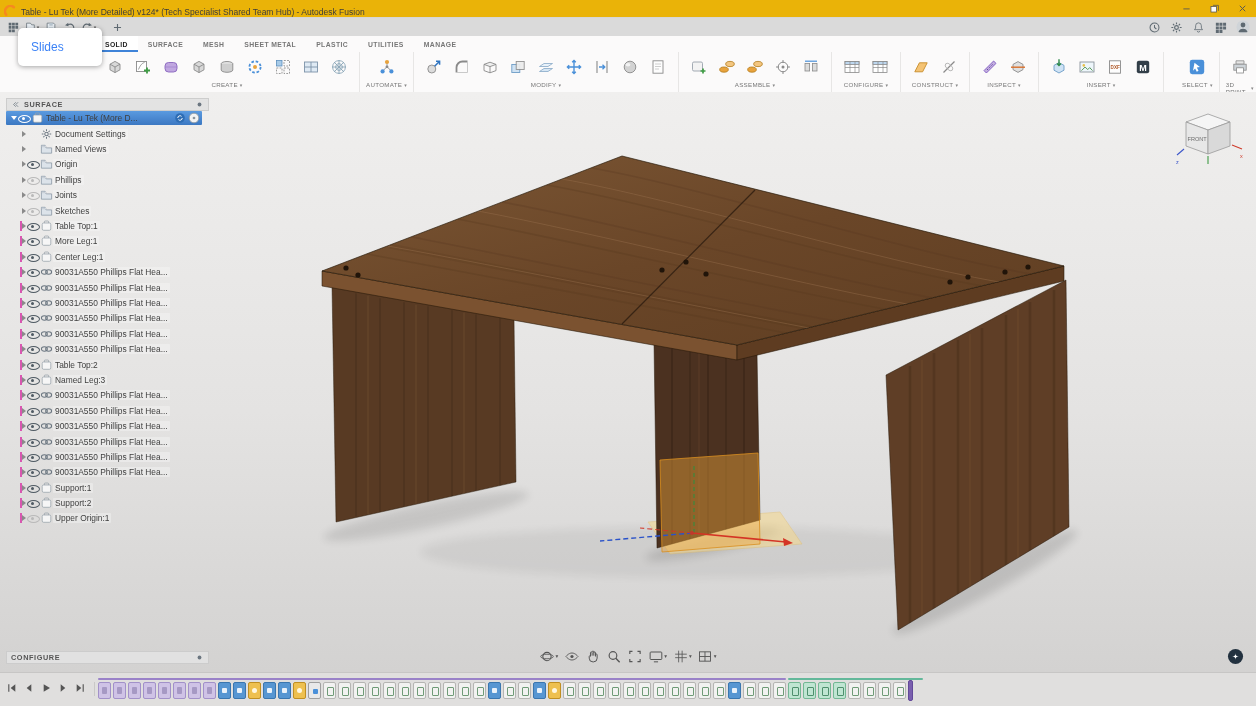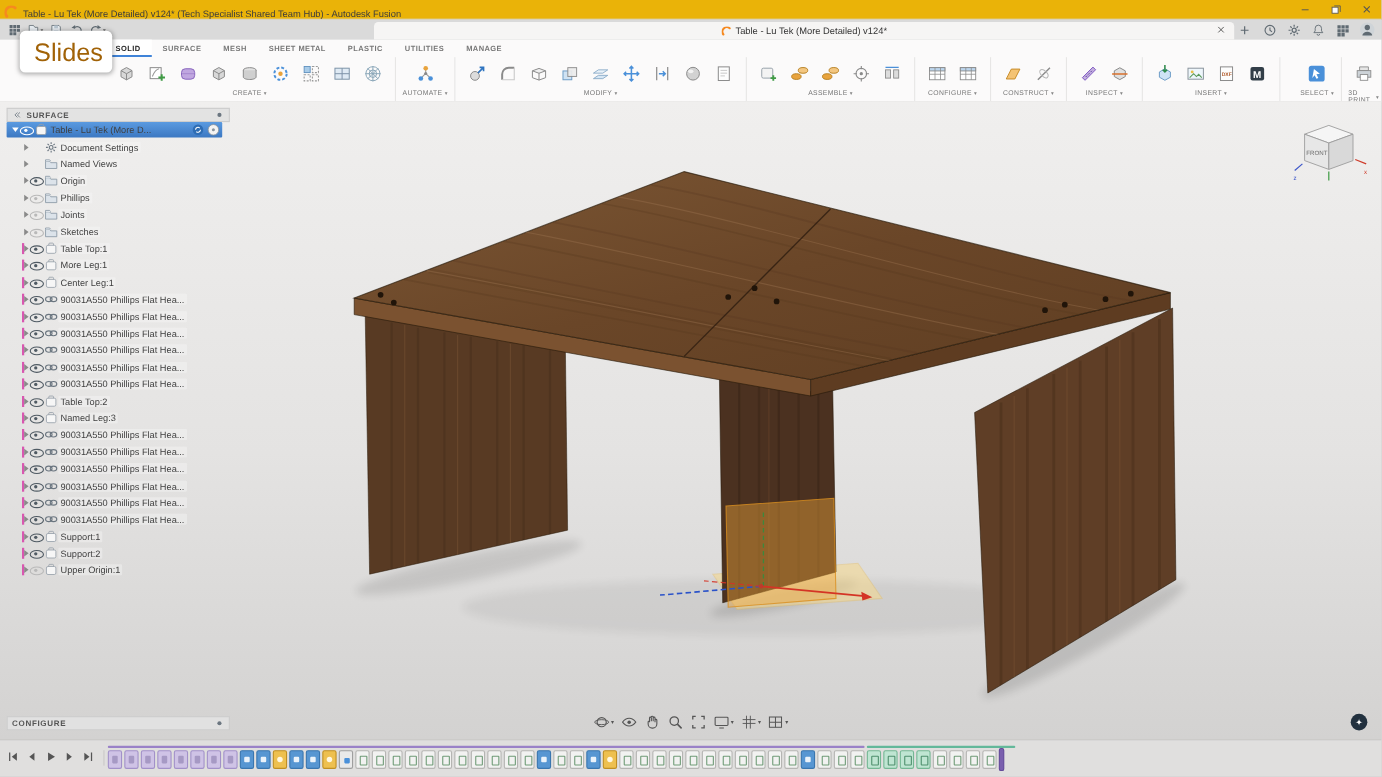--- a/index.html
+++ b/index.html
@@ -108,21 +108,21 @@
   .ti.v-gray{background:#f2f2f1;border-color:#b5b5b3;}
   .ti.v-gray::after{content:"";position:absolute;left:3px;top:4px;width:5px;height:7px;border:1.3px solid #6f9b77;border-radius:1px;}
   .ti.v-move{background:#e9e9e9;border-color:#9f9f9f;}
   .ti.v-move::after{content:"";position:absolute;left:3.5px;top:5.5px;width:5px;height:5px;background:#4a90d9;border-radius:1px;}
   .ti.v-teal{background:#bfe5d2;border-color:#74b794;}
   .ti.v-teal::after{content:"";position:absolute;left:3px;top:4px;width:5px;height:7px;border:1.3px solid #4e8f6d;border-radius:1px;}
   .ti.v-end{background:#7a5fae;border-color:#63499a;width:5px;flex:0 0 5px;height:21px;margin-top:-2px;}
 
   
   .slides-overlay{position:absolute;left:18px;top:28px;width:84px;height:38px;background:#fff;border-radius:5px;box-shadow:0 1px 5px rgba(0,0,0,.35);display:flex;align-items:center;padding-left:13px;z-index:50;}
-  .slides-overlay span{font-size:23px;color:#a16207;}
+  .slides-overlay span{font-size:12px;color:#3b82f6;}
 </style>
 </head>
 <body>
 
 <div class="titlebar">
   <span class="logo">
       <svg viewBox="0 0 12 12" xmlns="http://www.w3.org/2000/svg">
         <path d="M2.2 9.8A5.4 5.4 0 0 1 9.8 2.2" fill="none" stroke="#f6891f" stroke-width="2.6" stroke-linecap="round"></path>
       </svg>
     </span>
@@ -196,33 +196,20 @@
 
       <span class="ab-btn v-true">
         <i>
           <svg viewBox="0 0 14 14" xmlns="http://www.w3.org/2000/svg">
             <path d="M10 5.2a4.2 4.2 0 1 0 .6 4.4" fill="none" stroke="#5f6a72" stroke-width="1.3"></path>
             <path d="M9 2 L9 6 L12.8 5z" fill="#5f6a72"></path>
           </svg>
         </i>
       </span>
     </div>
-  <div class="doc-tab">
-    <span class="logo">
-        <svg viewBox="0 0 12 12" xmlns="http://www.w3.org/2000/svg">
-          <path d="M2.2 9.8A5.4 5.4 0 0 1 9.8 2.2" fill="none" stroke="#f6891f" stroke-width="2.6" stroke-linecap="round"></path>
-        </svg>
-      </span>
-    <span class="doc-title">Table - Lu Tek (More Detailed) v124*</span>
-    <span class="tab-close">
-        <svg viewBox="0 0 14 14" xmlns="http://www.w3.org/2000/svg">
-          <path d="M3.5 3.5l7 7M10.5 3.5l-7 7" stroke="#555" stroke-width="1.2"></path>
-        </svg>
-      </span>
-  </div>
   <span class="add-tab">
       <svg viewBox="0 0 14 14" xmlns="http://www.w3.org/2000/svg">
         <path d="M7 2.5v9M2.5 7h9" stroke="#5f6a72" stroke-width="1.4"></path>
       </svg>
     </span>
   <div class="ab-right">
 
       <span class="ab-btn">
         <i>
           <svg viewBox="0 0 14 14" xmlns="http://www.w3.org/2000/svg">

